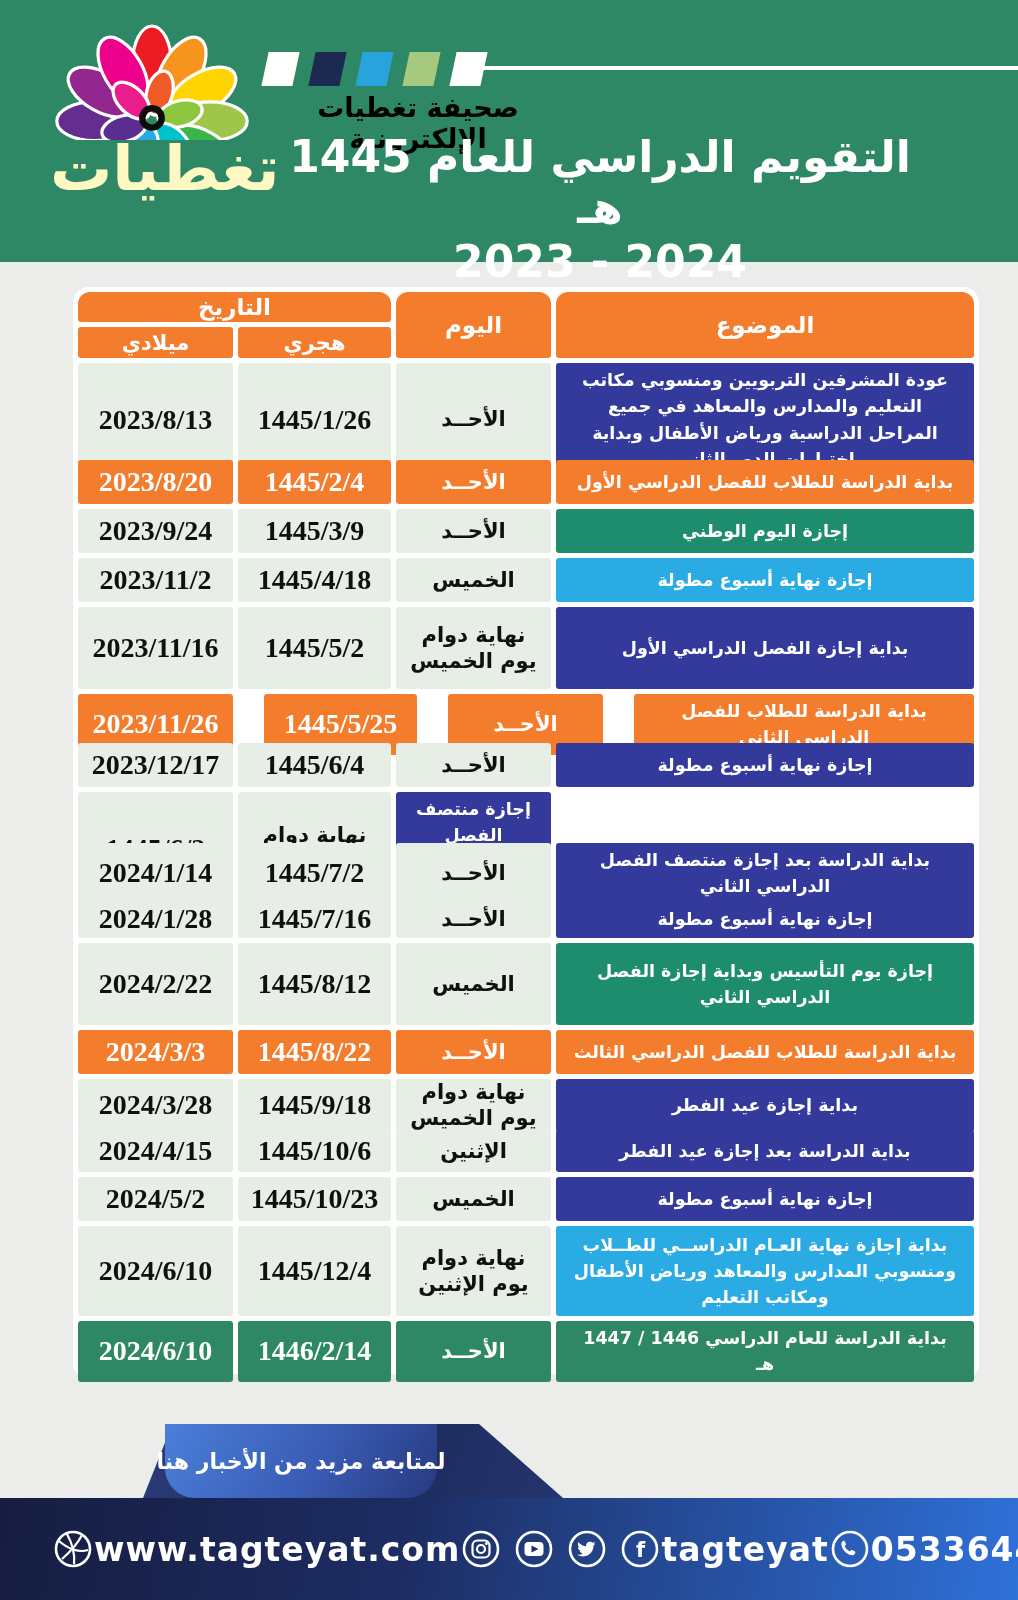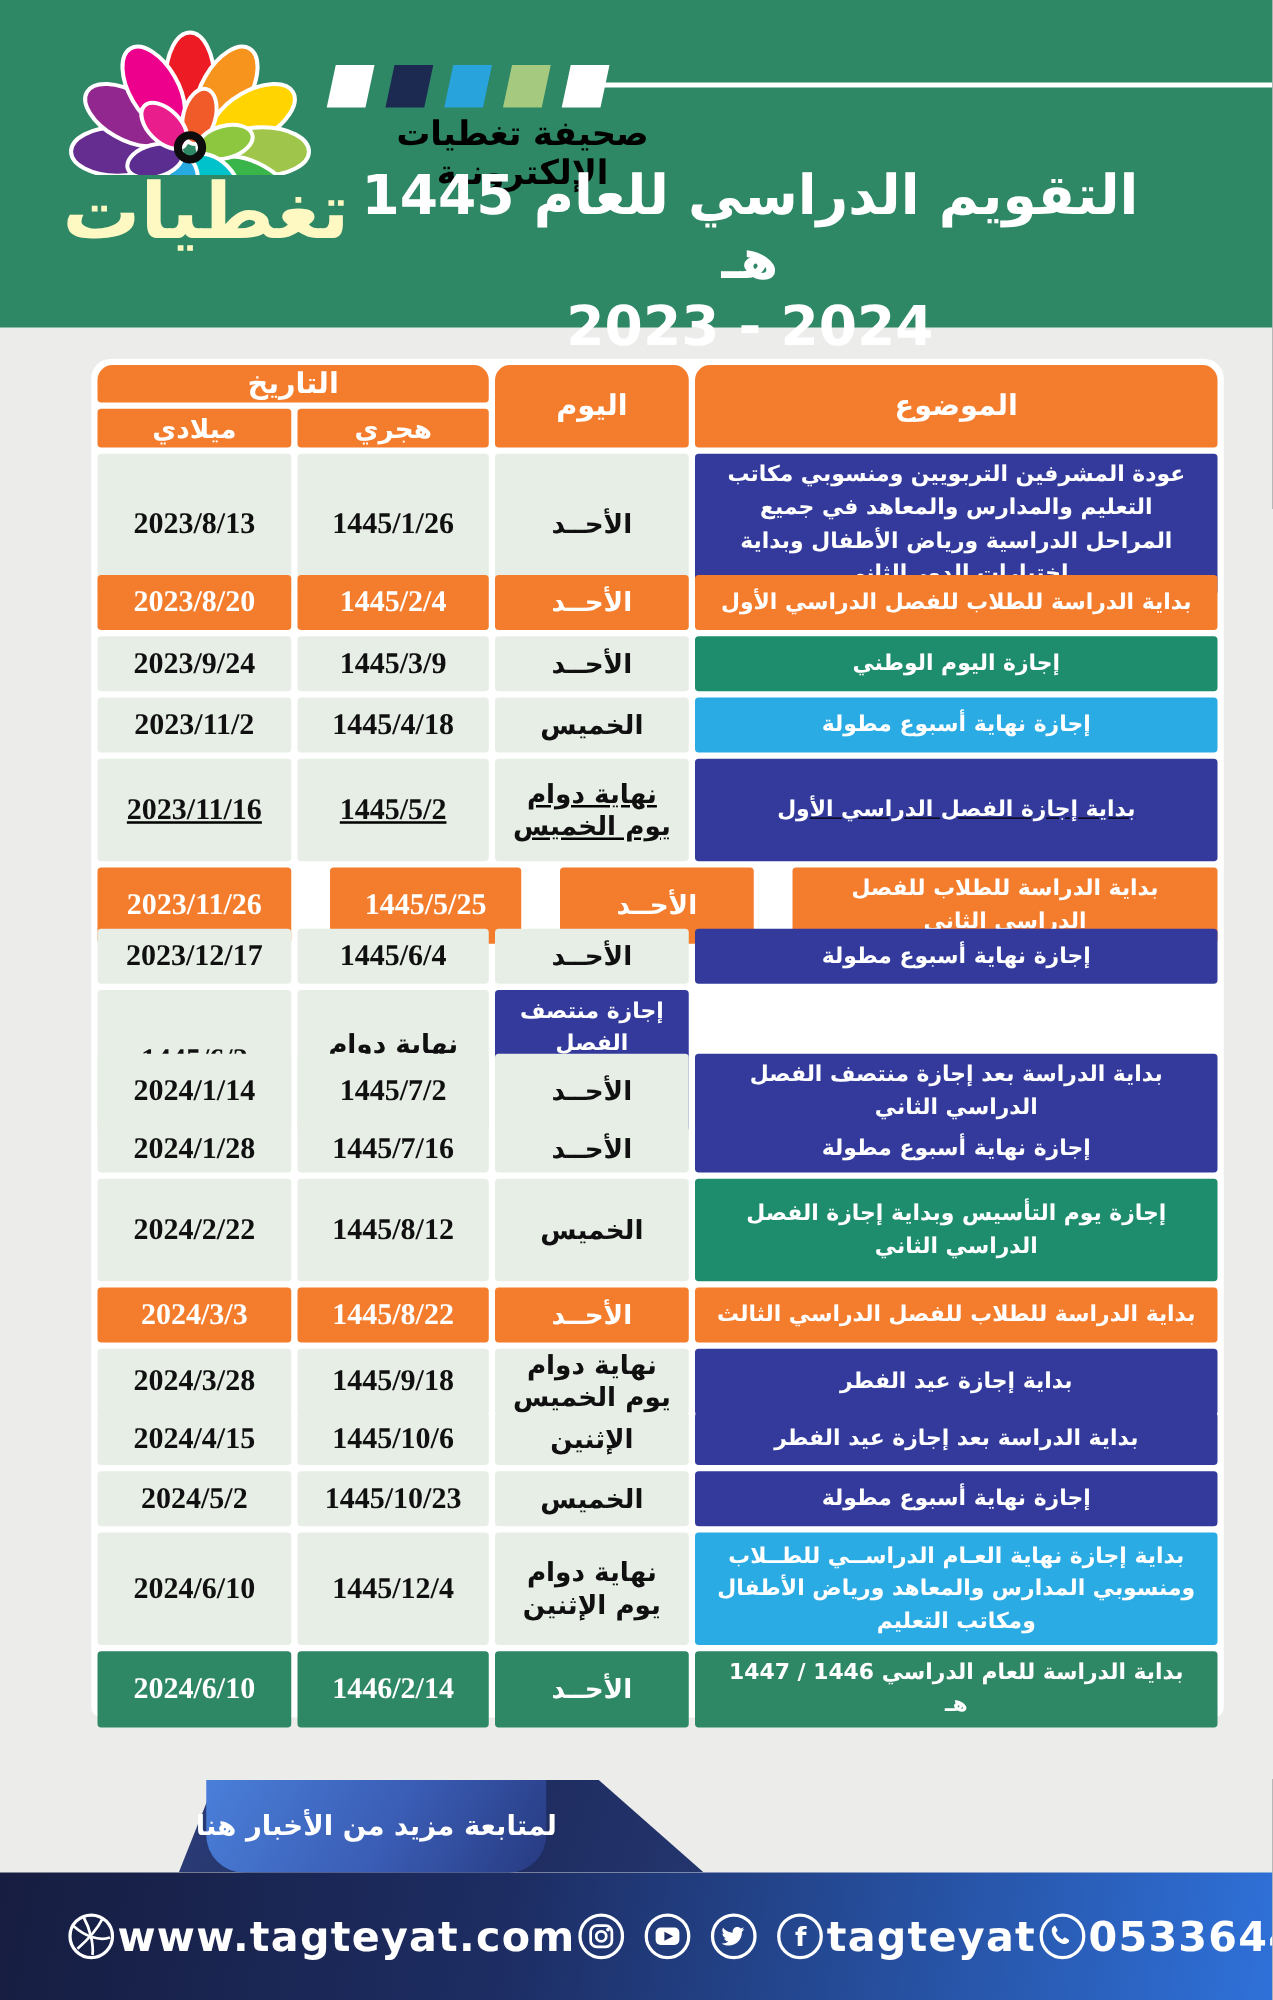--- a/index.html
+++ b/index.html
@@ -48,21 +48,21 @@
   .h-date{grid-column:1/3;grid-row:1;border-radius:12px 12px 3px 3px;}
   .h-greg{grid-column:1;grid-row:2;border-radius:3px;font-size:21px;}
   .h-hijri{grid-column:2;grid-row:2;border-radius:3px;font-size:21px;}
   .h-day{grid-column:3;grid-row:1/3;border-radius:12px 12px 3px 3px;}
   .h-subject{grid-column:4;grid-row:1/3;border-radius:12px 12px 3px 3px;}
   .row{margin-top:5px;}
   .cell{
     background:var(--cell-bg);color:#101010;border-radius:3px;
     display:flex;align-items:center;justify-content:center;text-align:center;
   }
-  .date{font-family:"Liberation Serif",serif;font-weight:bold;font-size:24px;direction:ltr;}
+  .date{font-family:"Liberation Serif",serif;font-weight:bold;font-size:28px;direction:ltr;}
   .day{font-weight:bold;font-size:21px;direction:rtl;line-height:1.25;padding:0 8px;}
   .subject{
     color:#fff;font-weight:bold;font-size:17.5px;direction:rtl;line-height:1.5;padding:4px 16px;
   }
   .style-navy .subject{background:var(--navy);}
   .style-green .subject{background:var(--green-badge);}
   .style-lightblue .subject{background:var(--light-blue);}
   .style-orange-row .cell{background:var(--orange);color:#fff;}
   .style-green-row .cell{background:var(--green-row);color:#fff;}
   
@@ -167,21 +167,21 @@
       <div class="cell date">1445/3/9</div>
       <div class="cell day">الأحــد</div>
       <div class="cell subject">إجازة اليوم الوطني</div>
     </div>
         <div class="grid-row row style-lightblue" style="height: 44px;">
       <div class="cell date">2023/11/2</div>
       <div class="cell date">1445/4/18</div>
       <div class="cell day">الخميس</div>
       <div class="cell subject">إجازة نهاية أسبوع مطولة</div>
     </div>
-        <div class="grid-row row style-navy" style="height: 82px; text-decoration: underline;">
+        <div class="grid-row row style-navy" style="height: 82px;">
       <div class="cell date">2023/11/16</div>
       <div class="cell date">1445/5/2</div>
       <div class="cell day">نهاية دوام يوم الخميس</div>
       <div class="cell subject">بداية إجازة الفصل الدراسي الأول</div>
     </div>
         <div class="grid-row row style-orange-row" style="height: 44px; gap: 31px;">
       <div class="cell date">2023/11/26</div>
       <div class="cell date">1445/5/25</div>
       <div class="cell day">الأحــد</div>
       <div class="cell subject">بداية الدراسة للطلاب للفصل الدراسي الثاني</div>

